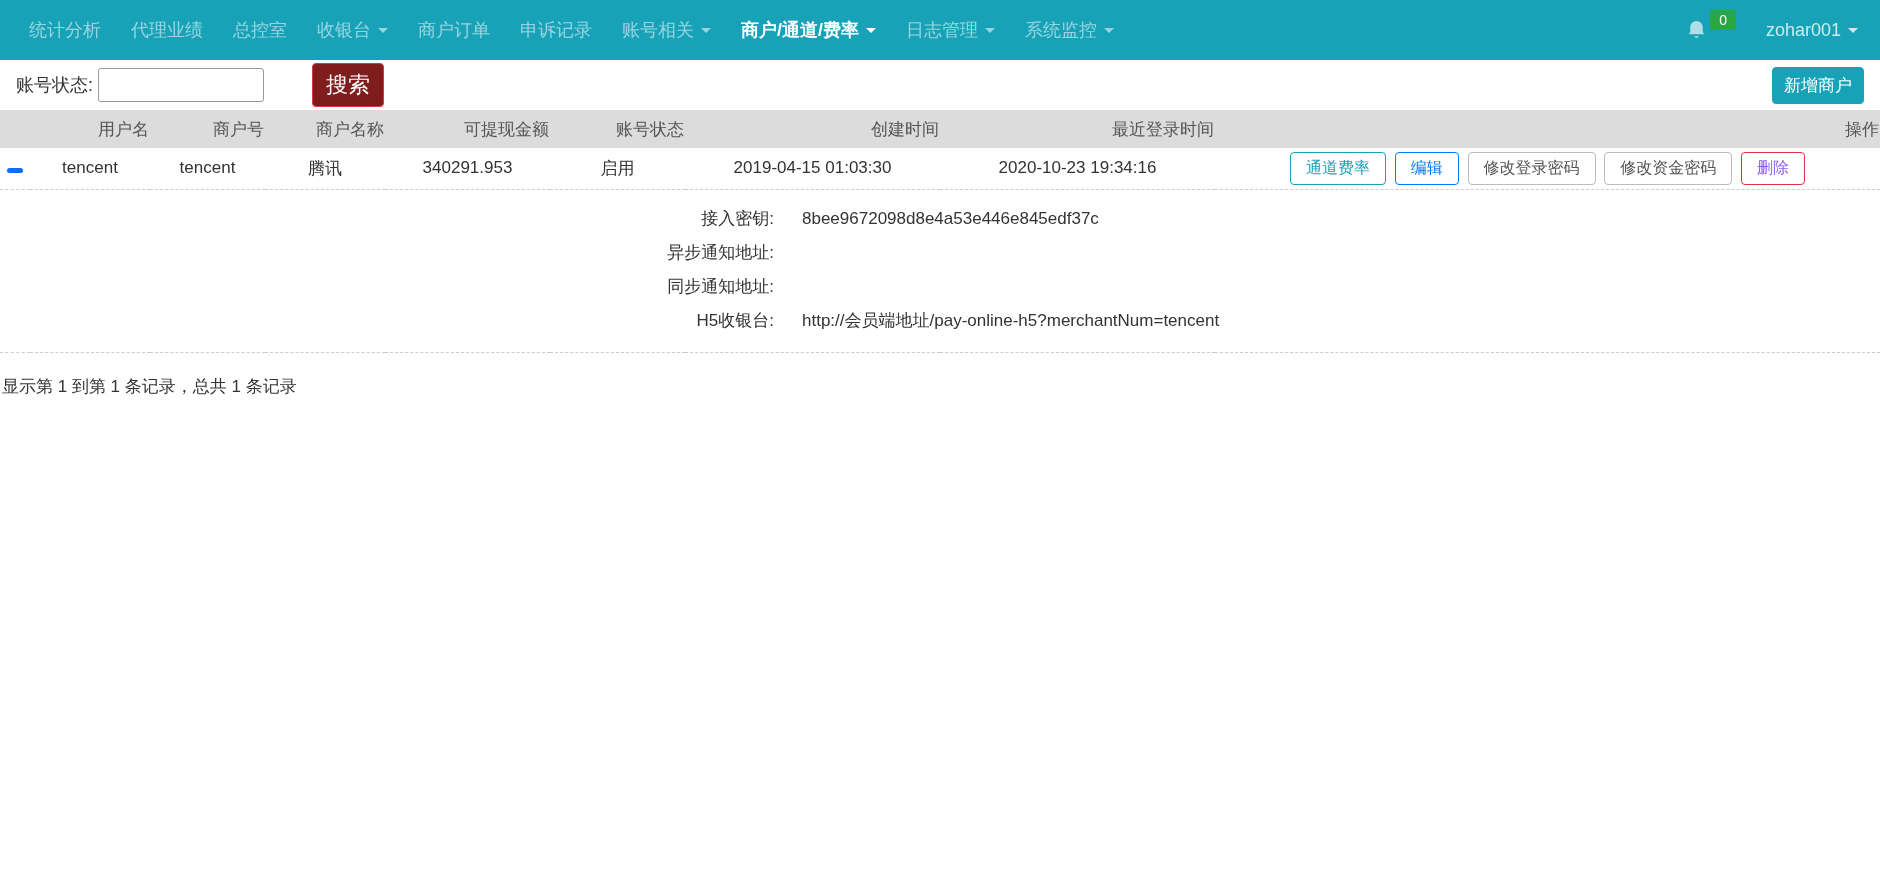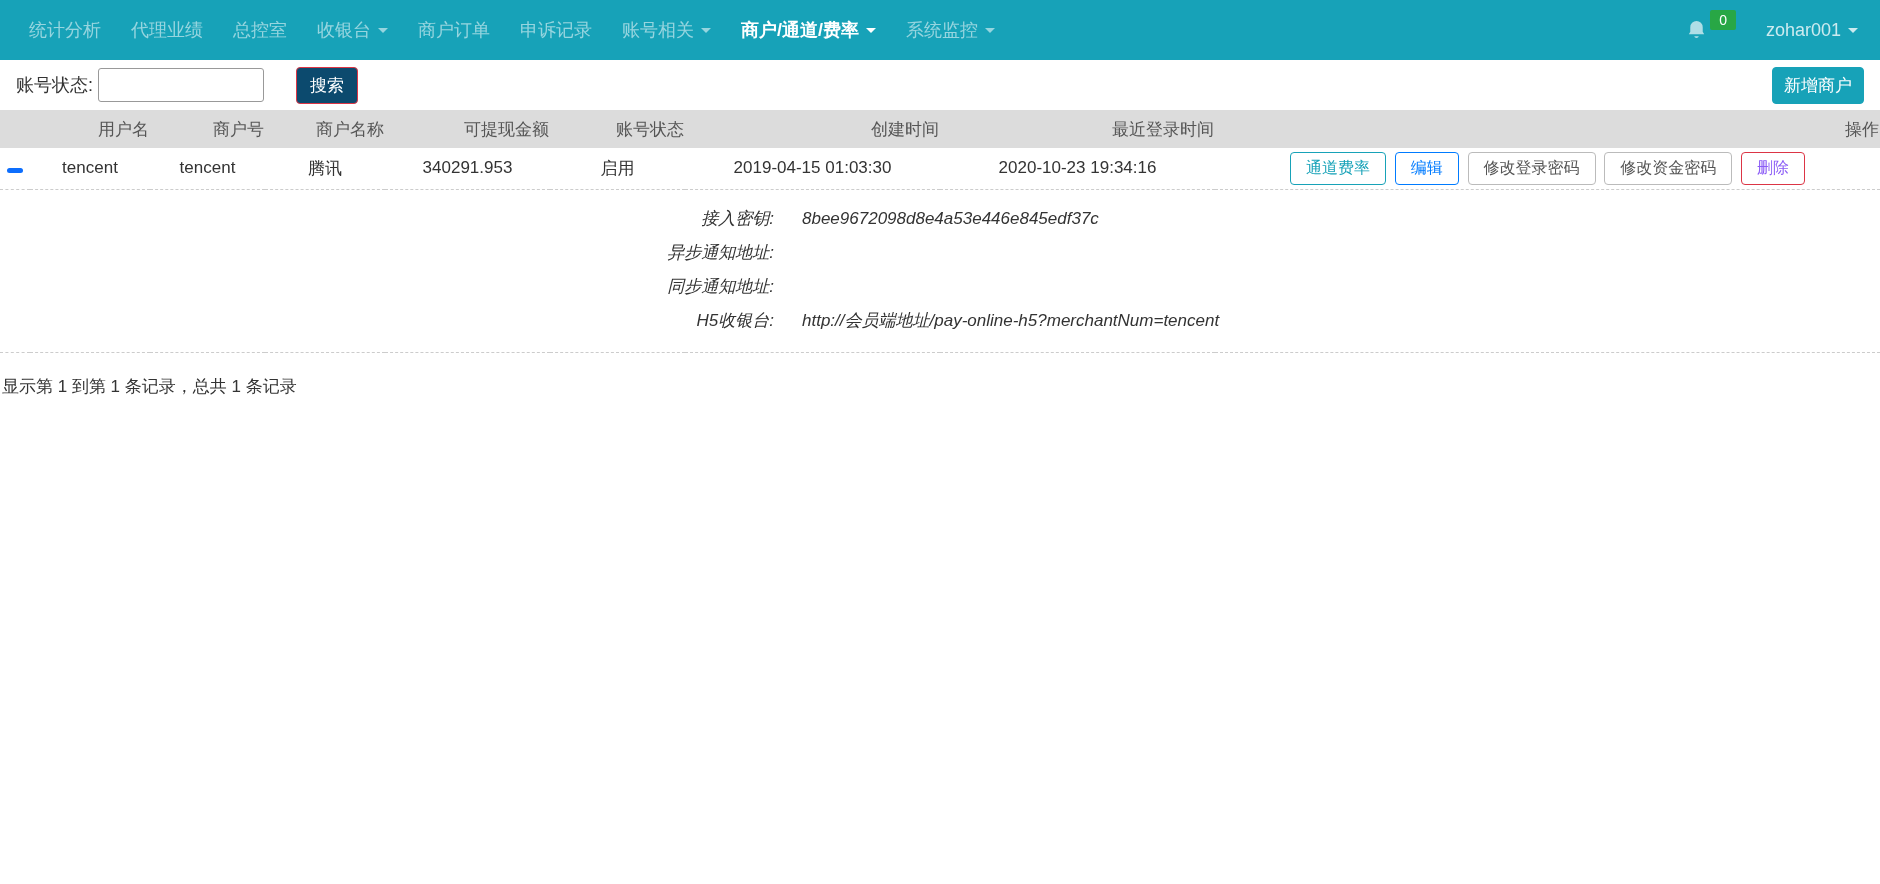--- a/index.html
+++ b/index.html
@@ -23,42 +23,42 @@
     font-size:18px; margin-left:30px; cursor:pointer; }
 
   
   .toolbar-row { display:flex; justify-content:space-between; align-items:center;
     padding:8px 16px; height:50px; }
   .search-left { display:flex; align-items:center; }
   .search-label { font-size:18px; color:#333; }
   .search-input { width:166px; height:34px; border:1px solid #999; border-radius:3px;
     margin-left:5px; padding:0 8px; font-size:16px; font-family:inherit; }
   .btn { font-family:inherit; cursor:pointer; }
-  .btn-search { margin-left:32px; background:#0c4a6e; border:1px solid #dc3545; color:#fff;
-    font-size:17px; padding:6px 13px; border-radius:4px; }
+  .btn-search { margin-left:48px; background:#7f1d1d; border:1px solid #dc3545; color:#fff;
+    font-size:22px; padding:6px 13px; border-radius:4px; }
   .btn-add { background:#17a2b8; border:1px solid #17a2b8; color:#fff;
     font-size:17px; padding:6px 11px; border-radius:4px; }
 
   
   table.grid { width:100%; border-collapse:collapse; table-layout:fixed; }
   .grid thead th { background:#dcdcdc; height:38px; font-weight:400; font-size:17px;
     color:#555; text-align:right; overflow:hidden; }
   .grid tbody td { height:41px; text-align:center; font-size:17px; color:#333;
     border-bottom:1px dashed #ccc; background:#fff; white-space:nowrap; overflow:hidden; }
   .minus-bar { display:inline-block; width:16px; height:5px; border-radius:2.5px;
     background:#0d6efd; cursor:pointer; }
   .action-btn { display:inline-block; margin:0 2px; padding:5px 15px; font-size:16px;
     border-radius:4px; background:#fff; white-space:nowrap; }
   .btn-o-info    { color:#17a2b8; border:1px solid #17a2b8; }
   .btn-o-primary { color:#007bff; border:1px solid #007bff; }
   .btn-o-gray    { color:#555;    border:1px solid #bbb; }
   .btn-o-danger  { color:#8b5cf6; border:1px solid #dc3545; }
 
   
-  td.detail-cell { text-align:left; height:auto; padding:12px 0 14px;font-style:italic; }
+  td.detail-cell { text-align:left; height:auto; padding:12px 0 14px; }
   .detail-line { display:flex; line-height:34px; font-size:17px; color:#333; }
   .detail-label { width:774px; text-align:right; flex:0 0 auto; }
   .detail-value { margin-left:28px; }
 
   
   .footer-summary { font-size:17px; color:#333; margin:22px 0 0 2px; }
 </style>
 </head>
 <body>
 
@@ -82,20 +82,24 @@
       </li>
     <li class="nav-item">
         <span>申诉记录</span>
       </li>
     <li class="nav-item">
         <span>账号相关</span>
         <span class="caret"></span>
       </li>
     <li class="nav-item active">
         <span>商户/通道/费率</span>
+        <span class="caret"></span>
+      </li>
+    <li class="nav-item">
+        <span>日志管理</span>
         <span class="caret"></span>
       </li>
     <li class="nav-item">
         <span>系统监控</span>
         <span class="caret"></span>
       </li>
   </ul>
   <div class="nav-right">
     <div class="bell-wrap">
       <svg width="23" height="24" viewBox="0 0 24 24">

